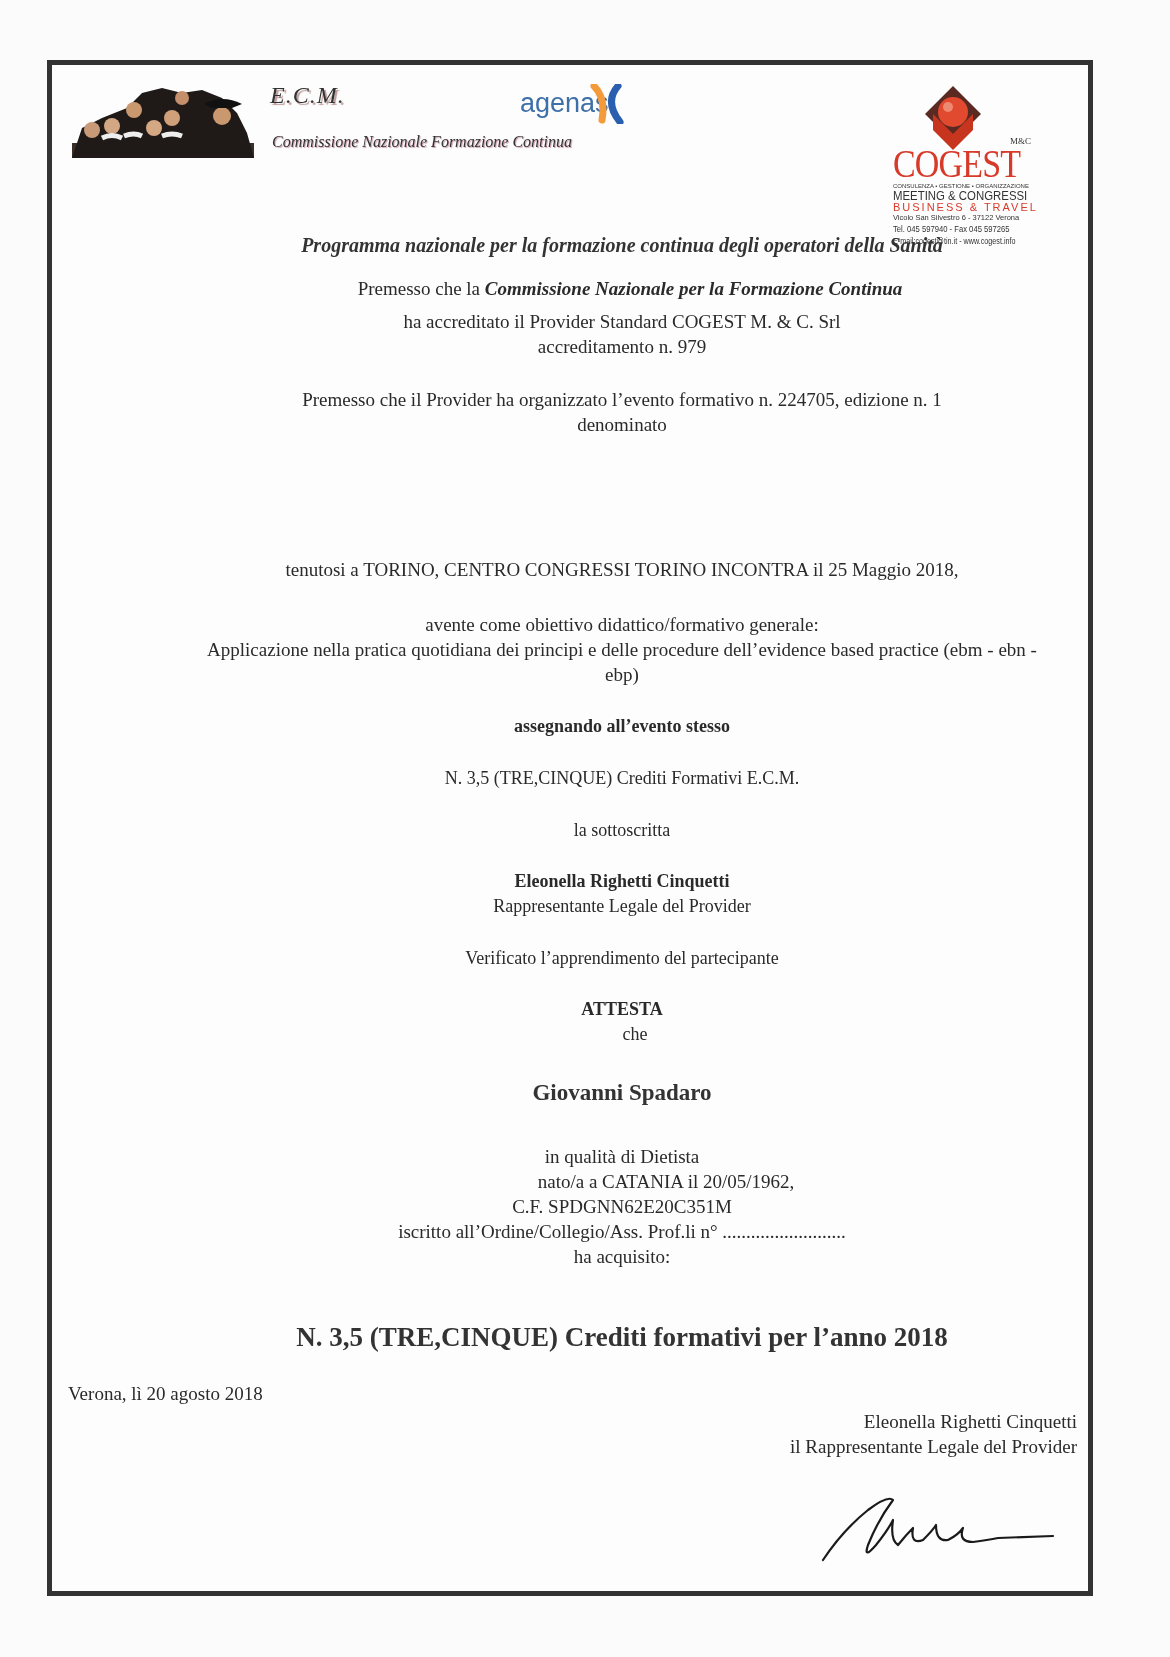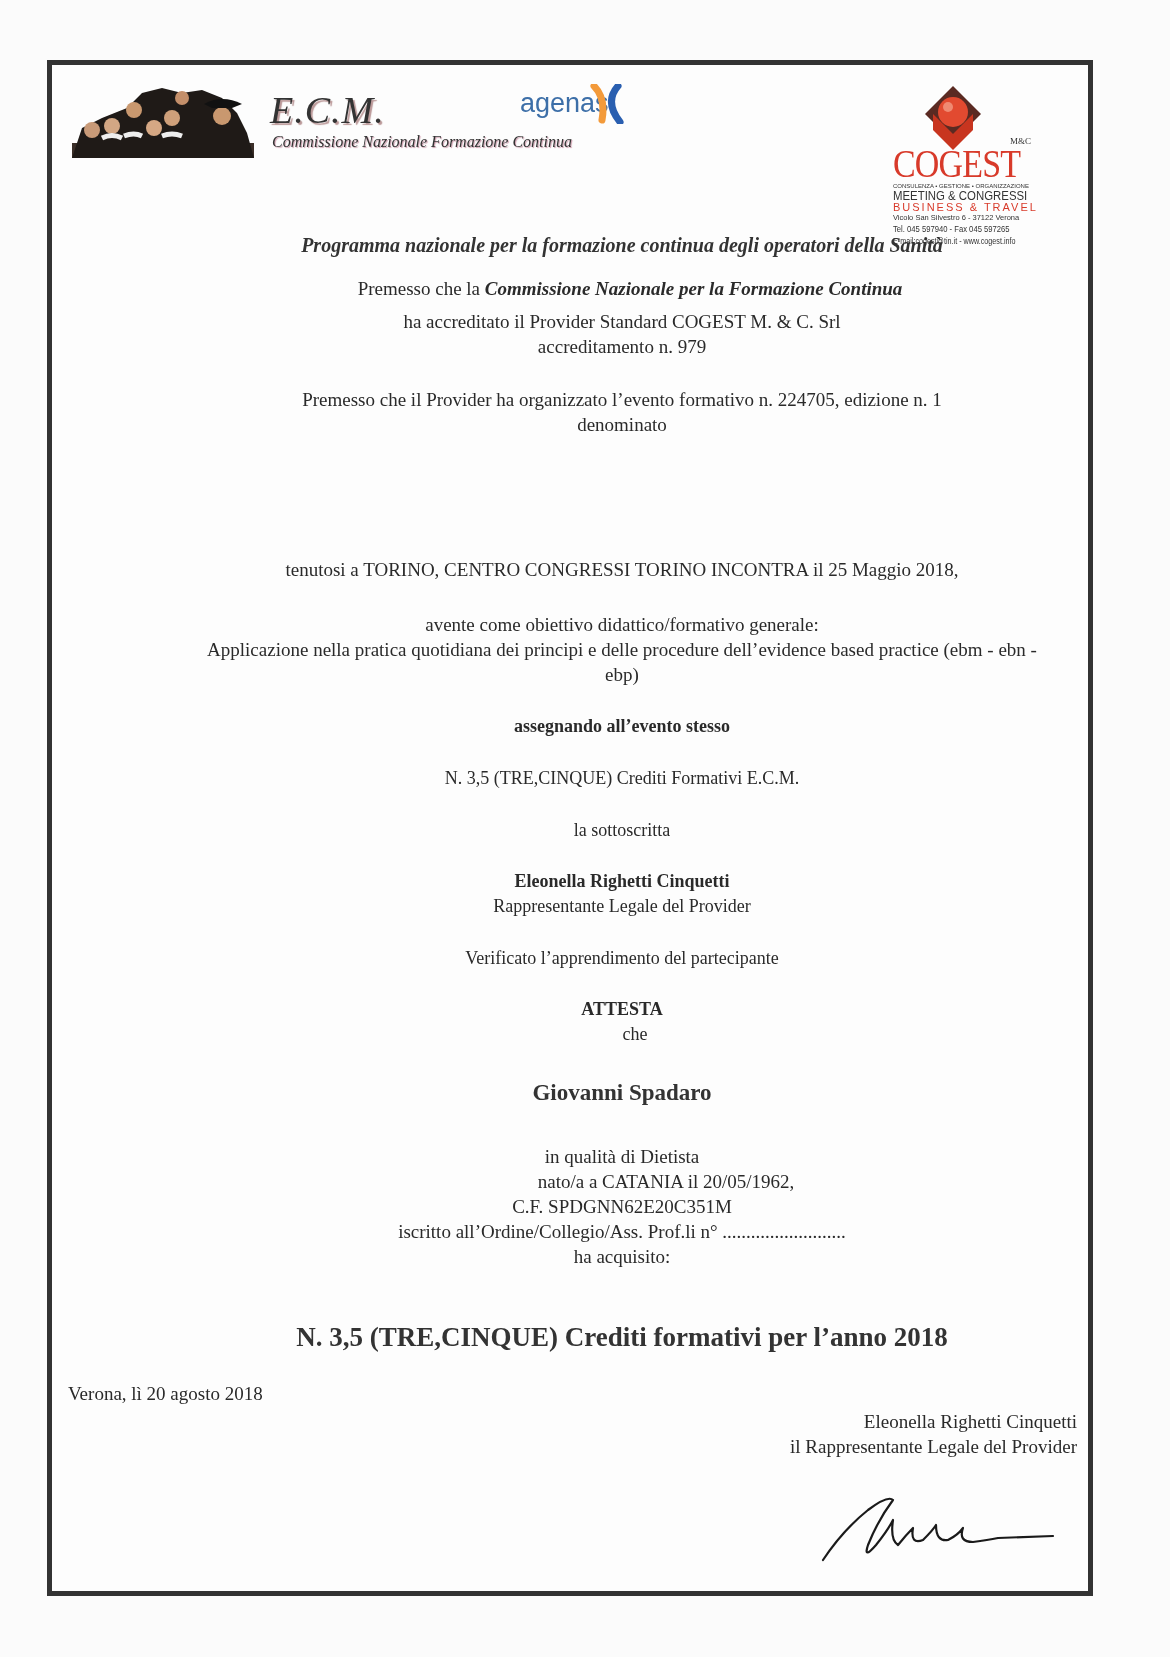--- a/index.html
+++ b/index.html
@@ -4,21 +4,21 @@
 <style>
   html, body { margin:0; padding:0; }
   body { width:1170px; height:1657px; background:#fbfbfb; position:relative; overflow:hidden;
          font-family:"Liberation Serif","DejaVu Serif",serif; color:#2a2a2a; }
   .frame { position:absolute; left:47px; top:60px; width:1046px; height:1536px;
            border:5px solid #333; box-sizing:border-box; background:#fdfdfd; }
   .abs { position:absolute; }
   .center { position:absolute; left:0; width:1170px; text-align:center;padding-left:37px; }
   
   .ecm-img { left:72px; top:88px; width:182px; height:70px; }
-  .ecm-title { left:270px; top:88px; font-size:38px; font-style:italic; color:#333; letter-spacing:1px;
+  .ecm-title { left:270px; top:82px; font-size:24px; font-style:italic; color:#333; letter-spacing:1px;
                text-shadow:2px 2px 1px #b99; }
   .ecm-sub { left:272px; top:133px; font-size:16px; font-style:italic; color:#333; text-shadow:1px 1px 1px #c9a; }
   .agenas { left:520px; top:88px; font-family:"Liberation Sans",sans-serif; font-size:27px; color:#3d6fa8; }
   .agenas-mark { left:590px; top:84px; width:34px; height:40px; }
   .cogest-mark { left:925px; top:86px; width:56px; height:78px; }
   .cogest-name { left:893px; top:140px; font-size:40px; color:#d83a2a; letter-spacing:-1px; transform:scaleX(0.85); transform-origin:left; }
   .cogest-mc { left:1010px; top:136px; font-size:9px; line-height:10px; color:#333; width:10px; }
   .cogest-small { left:893px; font-family:"Liberation Sans",sans-serif; white-space:nowrap; color:#333; }
   .cg1 { top:183px; font-size:6px; }
   .cg2 { top:189px; font-size:12px; transform:scaleX(0.95); transform-origin:left; }

